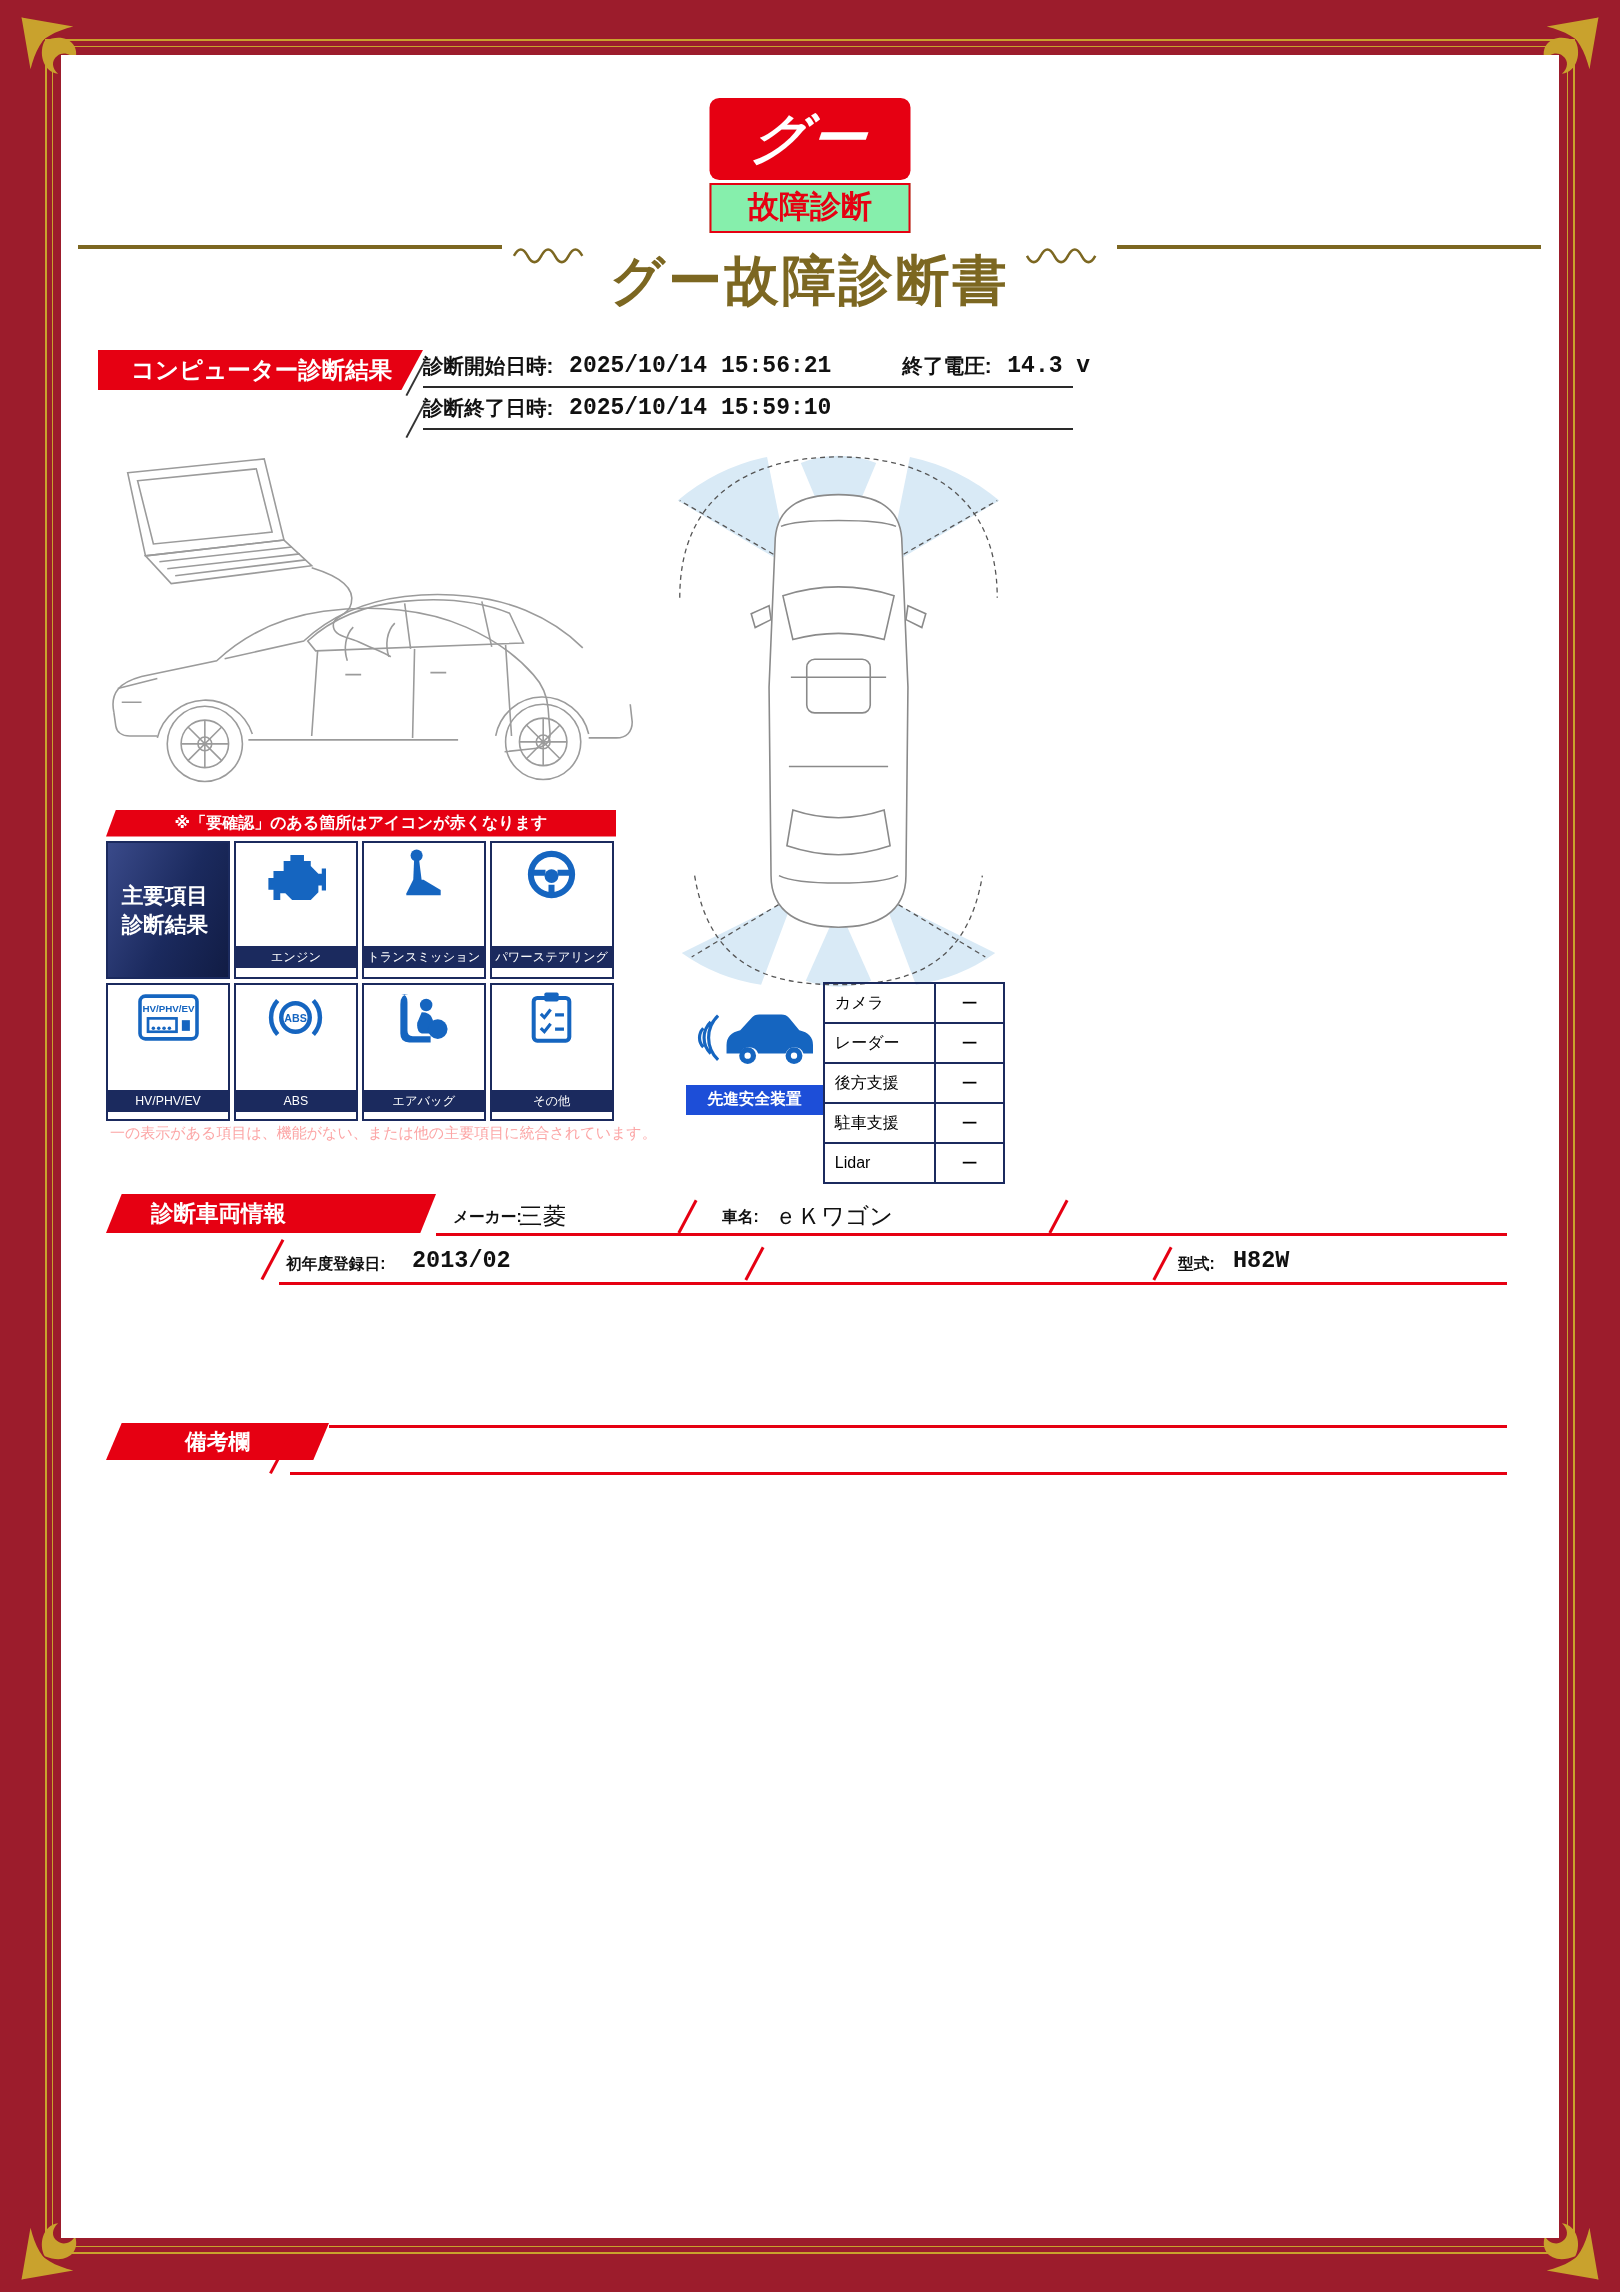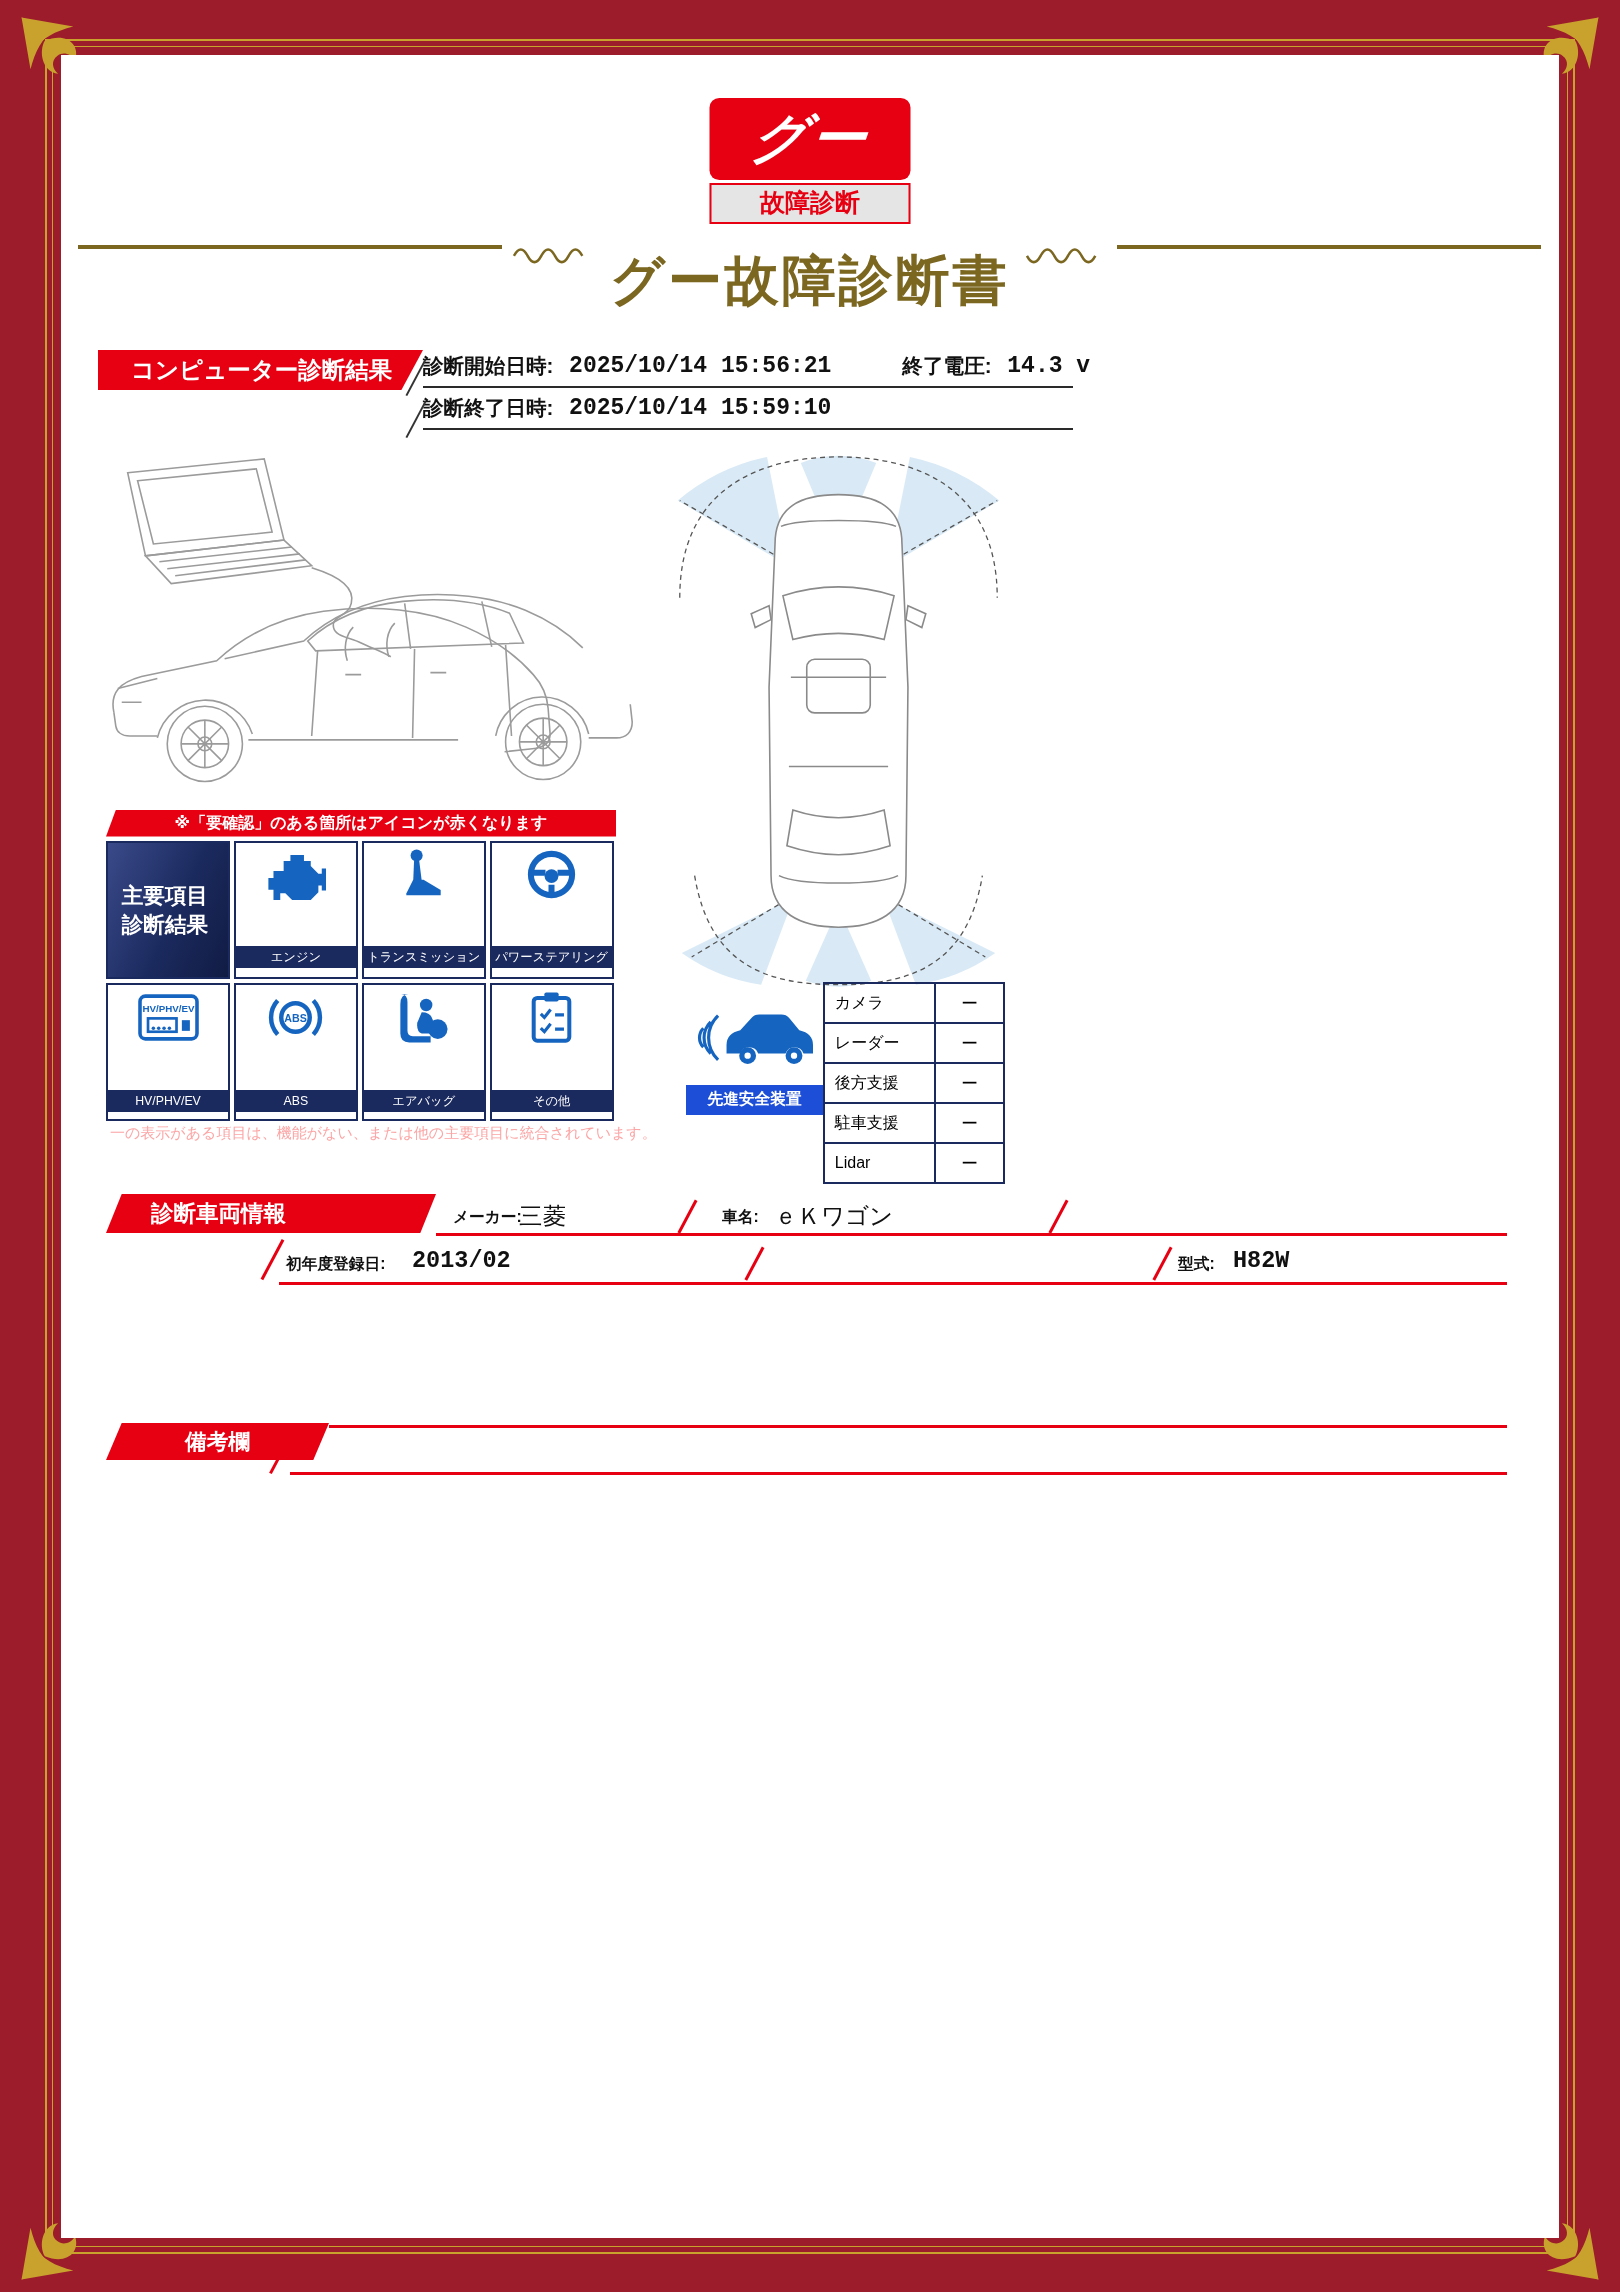--- a/index.html
+++ b/index.html
@@ -11,21 +11,21 @@
   .corner { position:absolute; width:116px; height:116px; }
   .corner.tl { left:17.6px; top:13.7px; }
   .corner.tr { right:17.6px; top:13.7px; transform:scaleX(-1); }
   .corner.bl { left:17.6px; bottom:9.8px; transform:scaleY(-1); }
   .corner.br { right:17.6px; bottom:9.8px; transform:scale(-1,-1); }
 
   
   .logo { position:absolute; top:98px; left:50%; transform:translateX(-50%); width:201px; text-align:center; }
   .logo-red { background:#e60012; border-radius:9.8px; height:82px; display:flex; align-items:center; justify-content:center; }
   .logo-mark { color:#fff; font-size:55px; font-weight:bold; font-style:italic; letter-spacing:2.9px; transform:skewX(-6deg); }
-  .logo-cap { margin-top:2.9px; border:2.9px solid #e60012; background:#e5e5e5; color:#e60012; font-size:25px; font-weight:bold; padding:1px 0 2.9px; }
+  .logo-cap { margin-top:2.9px; border:2.9px solid #e60012; background:#86efac; color:#e60012; font-size:31px; font-weight:bold; padding:1px 0 2.9px; }
 
   
   .title-row { position:absolute; top:245px; left:78px; width:1463px; height:71px; display:flex; align-items:flex-start; gap:9.8px; }
   .trule { flex:1; height:3.9px; background:#7c6721; }
   .title-text { font-size:54px; font-weight:bold; color:#7c6721; letter-spacing:2.9px; white-space:nowrap; padding:0 5.9px; }
 
   
   .rbanner { position:absolute; background:#e60012; color:#fff; font-weight:bold; display:flex; align-items:center; }
   .b-diag { left:98px; top:350px; width:325px; height:40px; font-size:23.5px; padding-left:33px; clip-path:polygon(0 0,100% 0,calc(100% - 21.6px) 100%,0 100%); }
   .b-vehicle { left:106px; top:1194px; width:330px; height:39px; font-size:22.5px; padding-left:45px; clip-path:polygon(15.7px 0,100% 0,calc(100% - 15.7px) 100%,0 100%); }

